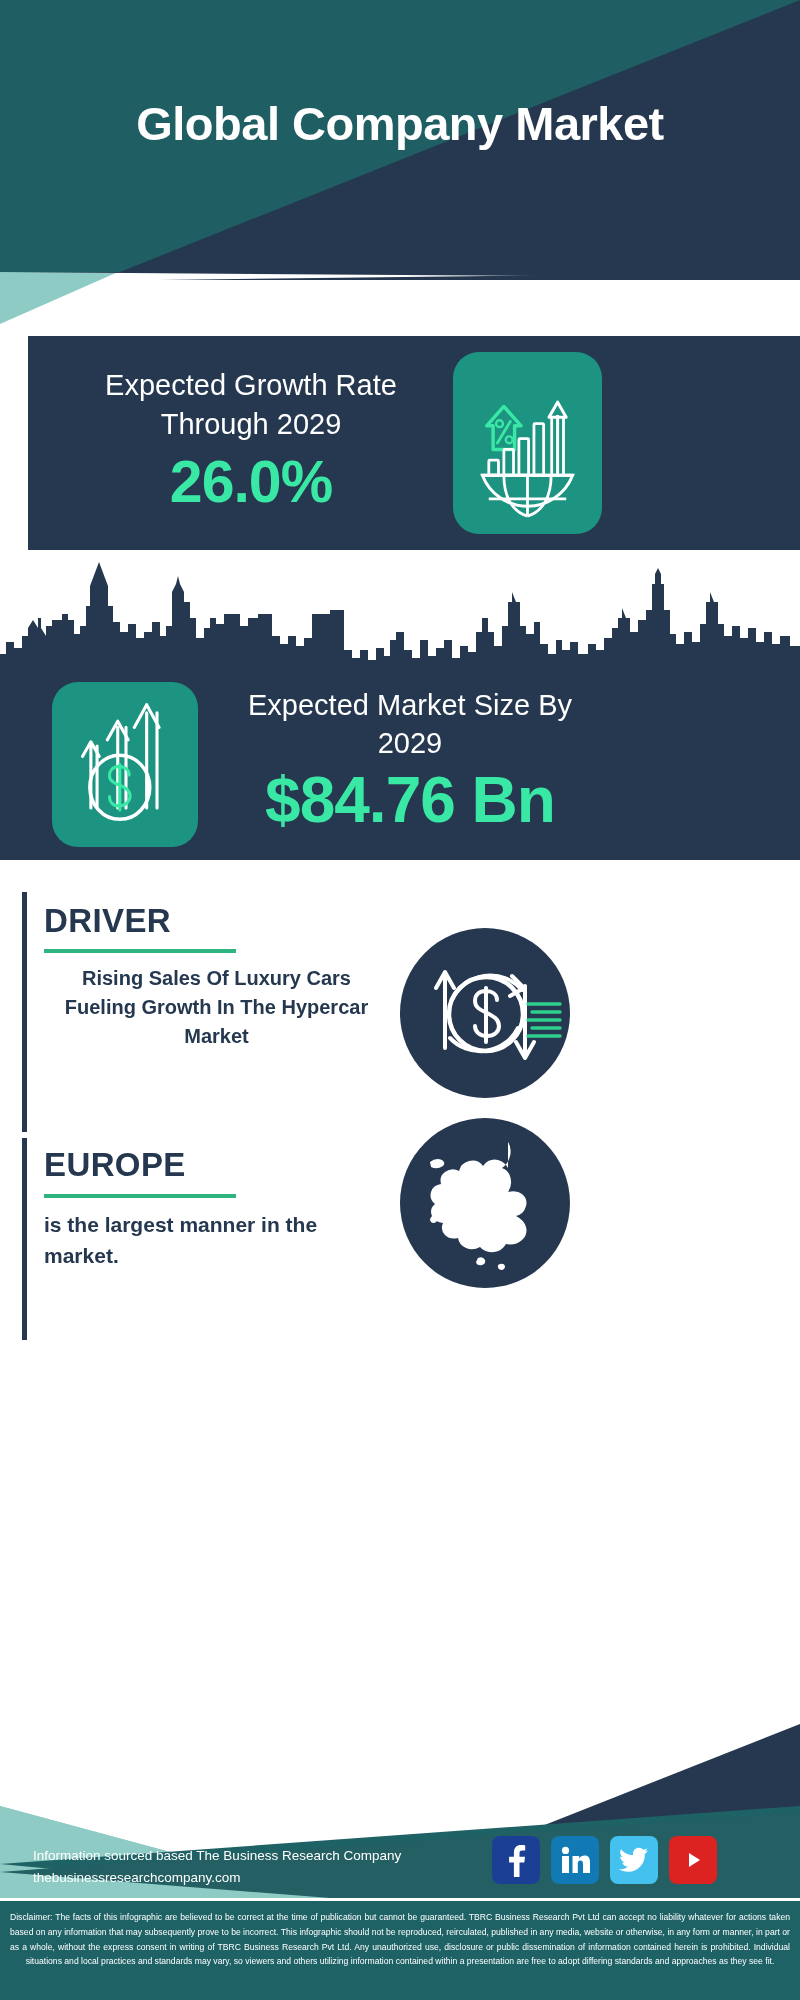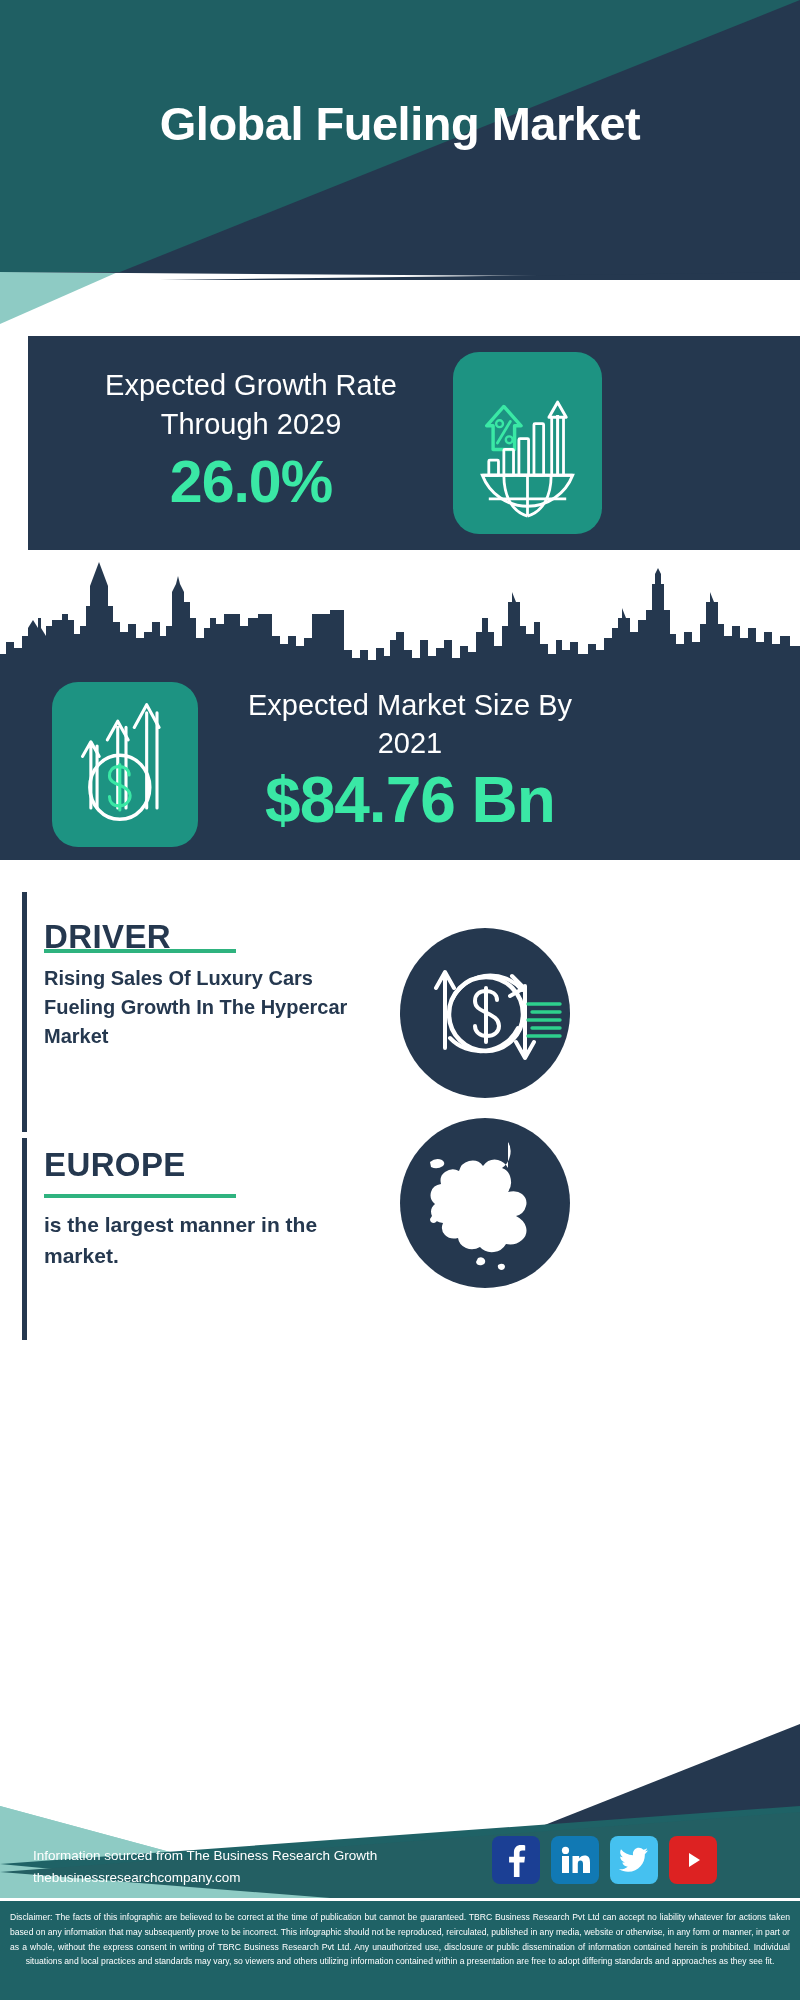--- a/index.html
+++ b/index.html
@@ -103,23 +103,23 @@
     position:absolute;
     color:#25384f; font-size:20px; font-weight:bold; line-height:1.46;
   }
   .card-circle {
     position:absolute; border-radius:50%; background:#25384f; overflow:hidden;
   }
 
   
   #card-driver { left:22px; top:32px; width:560px; height:240px; }
   #card-driver .card-bar { height:240px; }
-  #card-driver .card-head { left:22px; top:10px;margin-top:16px; }
+  #card-driver .card-head { left:22px; top:10px; }
   #card-driver .card-rule { left:22px; top:57px; width:192px; }
-  #card-driver .card-body { left:22px; top:72px; width:345px; }
+  #card-driver .card-body { left:22px; top:72px; width:345px;text-align:center; }
 
   
   #card-europe { left:22px; top:278px; width:560px; height:202px;padding-left:32px; }
   #card-europe .card-bar { height:202px; }
   #card-europe .card-head { left:22px; top:8px; }
   #card-europe .card-rule { left:22px; top:56px; width:192px; }
   #card-europe .card-body { left:22px; top:72px; width:330px; font-size:21px; }
 
   #icon-driver-circle { left:400px; top:68px; width:170px; height:170px; }
   #icon-europe-circle { left:400px; top:258px; width:170px; height:170px; }
@@ -164,21 +164,21 @@
 </style>
 </head>
 <body>
 
 <div class="page">
 
   <div class="header">
     <svg class="header-diag" viewBox="0 0 800 272" preserveAspectRatio="none">
       <polygon points="800,0 800,272 120,272" fill="#25384f"></polygon>
     </svg>
-    <div class="header-title">Global Fueling Market</div>
+    <div class="header-title">Global Company Market</div>
   </div>
 
   <div class="band1">
     <svg viewBox="0 0 800 64" preserveAspectRatio="none" style="position:absolute;left:0;top:0;width:800px;height:64px;">
       <polygon points="0,0 118,0 0,52" fill="#8ecbc4"></polygon>
       <polygon points="118,0 800,0 800,6 0,0" fill="#25384f"></polygon>
       <polygon points="800,0 800,8 160,8" fill="#25384f"></polygon>
     </svg>
   </div>
 
@@ -257,21 +257,21 @@
 
         <path d="M80 112 L80 20 M68 34 L80 12 L92 34" fill="none" stroke="#ffffff" stroke-width="3" stroke-linejoin="round" stroke-linecap="round"></path>
         <path d="M90 112 L90 20" stroke="#ffffff" stroke-width="3" fill="none" stroke-linecap="round"></path>
 
         <ellipse cx="54" cy="92" rx="29" ry="31" fill="none" stroke="#ffffff" stroke-width="3.4"></ellipse>
         <path d="M54 70 L54 114" stroke="#3ae8a5" stroke-width="3" stroke-linecap="round"></path>
         <path d="M63 80 C63 74 58 72 53 72 C47 72 44 76 44 81 C44 86 49 88 54 90
                  C59 92 64 95 64 100 C64 106 59 110 53 110 C47 110 44 106 44 101" fill="none" stroke="#3ae8a5" stroke-width="3" stroke-linecap="round"></path>
       </svg>
     </div>
-    <div class="msize-text">Expected Market Size By 2021</div>
+    <div class="msize-text">Expected Market Size By 2029</div>
     <div class="msize-value">$84.76 Bn</div>
   </div>
 
   <div class="cards">
 
     <div class="card" id="card-driver">
       <div class="card-bar"></div>
       <div class="card-head">DRIVER</div>
       <div class="card-rule"></div>
       <div class="card-body">Rising Sales Of Luxury Cars Fueling Growth In The Hypercar Market</div>
@@ -343,21 +343,21 @@
 
       <polygon points="0,278 0,244 800,186 800,278" fill="#1f6266"></polygon>
       <polygon points="0,244 360,278 0,278" fill="#8ecbc4"></polygon>
 
       <polygon points="0,252 800,192 800,278 0,278" fill="#235f63"></polygon>
       <polygon points="0,252 330,278 0,278" fill="#8ecbc4"></polygon>
     </svg>
   </div>
 
   <div class="footer-text">
-    <div>Information sourced from The Business Research Growth</div>
+    <div>Information sourced based The Business Research Company</div>
     <div>thebusinessresearchcompany.com</div>
   </div>
 
   <div class="social">
     <div class="social-btn sb-fb">
       <svg width="26" height="34" viewBox="0 0 26 34">
         <path fill="#ffffff" d="M16.5 34 V19.5 H21.3 L22 13.8 H16.5 V10.2
           C16.5 8.6 17 7.5 19.3 7.5 H22.2 V2.4 C21.7 2.3 20 2.1 18 2.1
           C13.8 2.1 10.9 4.7 10.9 9.5 V13.8 H6.1 V19.5 H10.9 V34 Z"></path>
       </svg>

